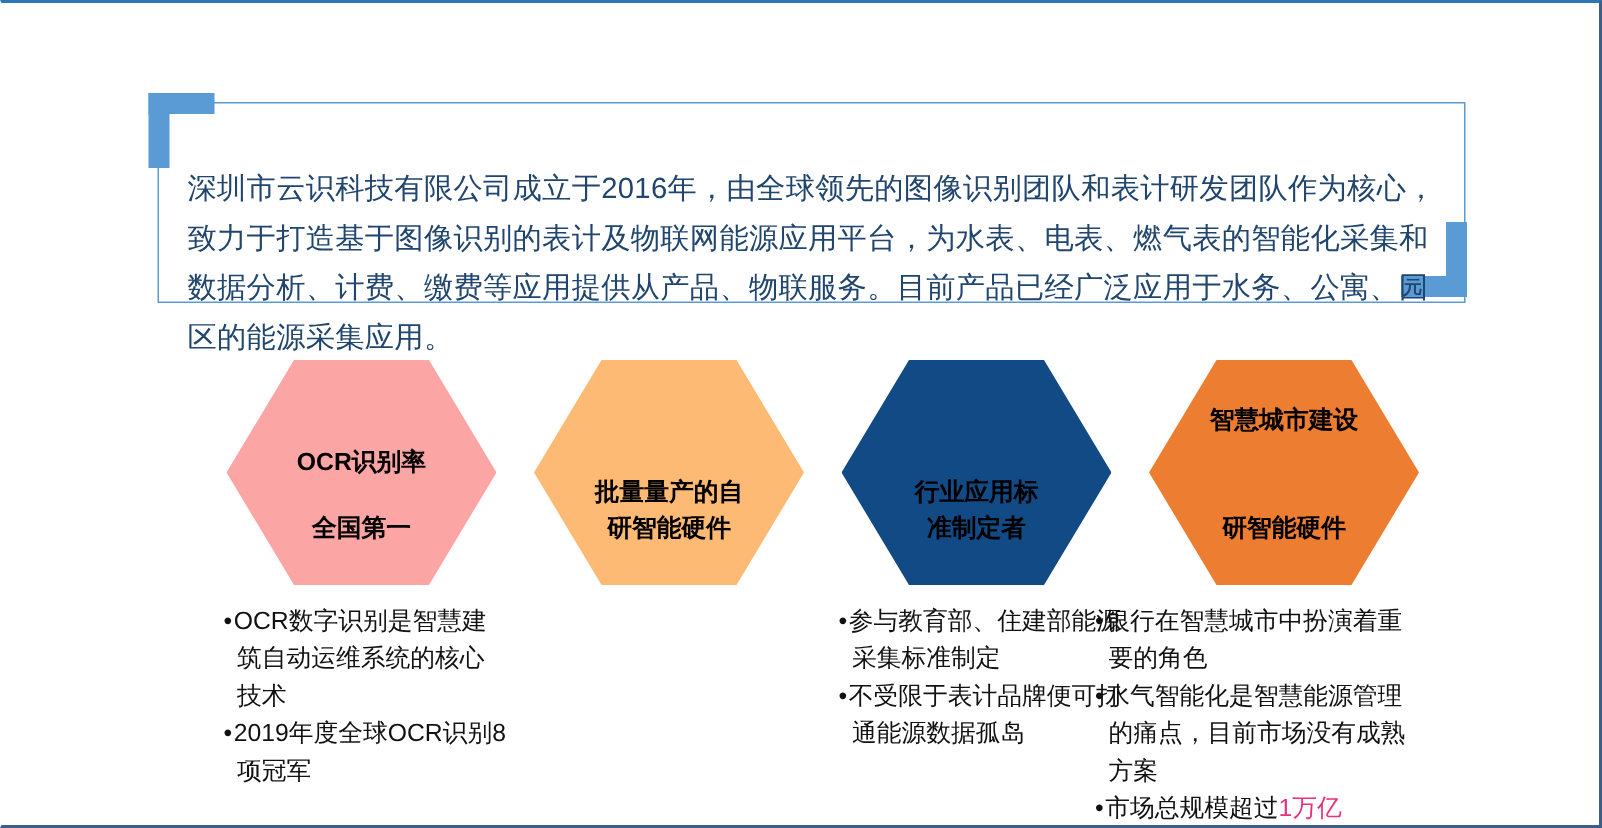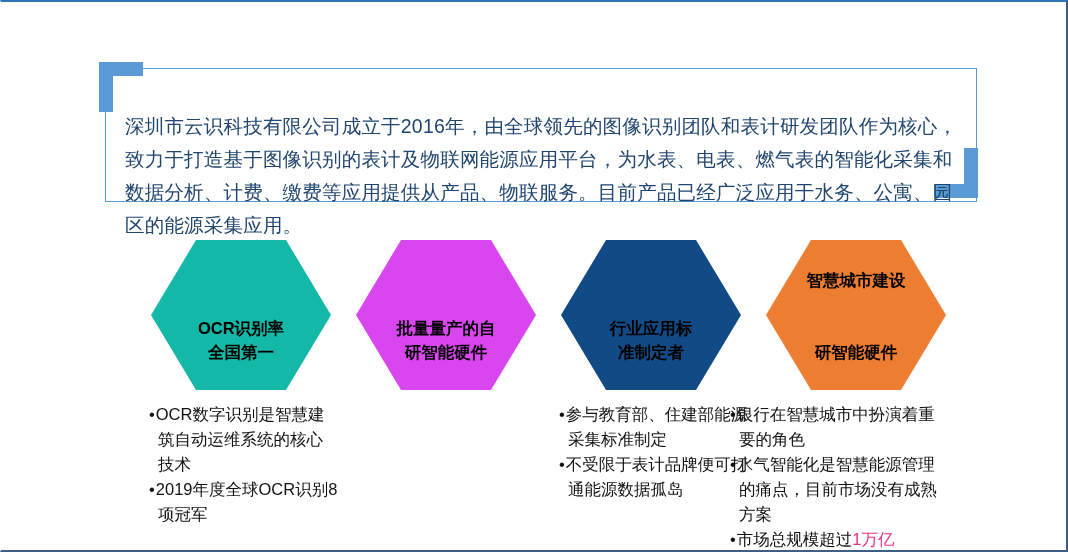--- a/index.html
+++ b/index.html
@@ -104,22 +104,22 @@
     box-sizing: border-box;
   }
   .hex .hex-line {
     color: #000000;
     font-weight: bold;
     font-size: 16.5px;
     line-height: 24px;
     text-align: center;
     white-space: nowrap;
   }
-  #hex-1 { left: 150px; background: #14b8a6; }
-  #hex-2 { left: 355px; background: #d946ef; }
+  #hex-1 { left: 150px; background: #fca5a5; gap: 20px; }
+  #hex-2 { left: 355px; background: #fdba74; }
   #hex-3 { left: 560px; background: #124A86; }
   #hex-4 { left: 765px; background: #ED7D31; gap: 48px; }
 
   
   #bullet-row {
     position: absolute;
     left: 0;
     top: 400px;
     width: 1068px;
     height: 150px;

